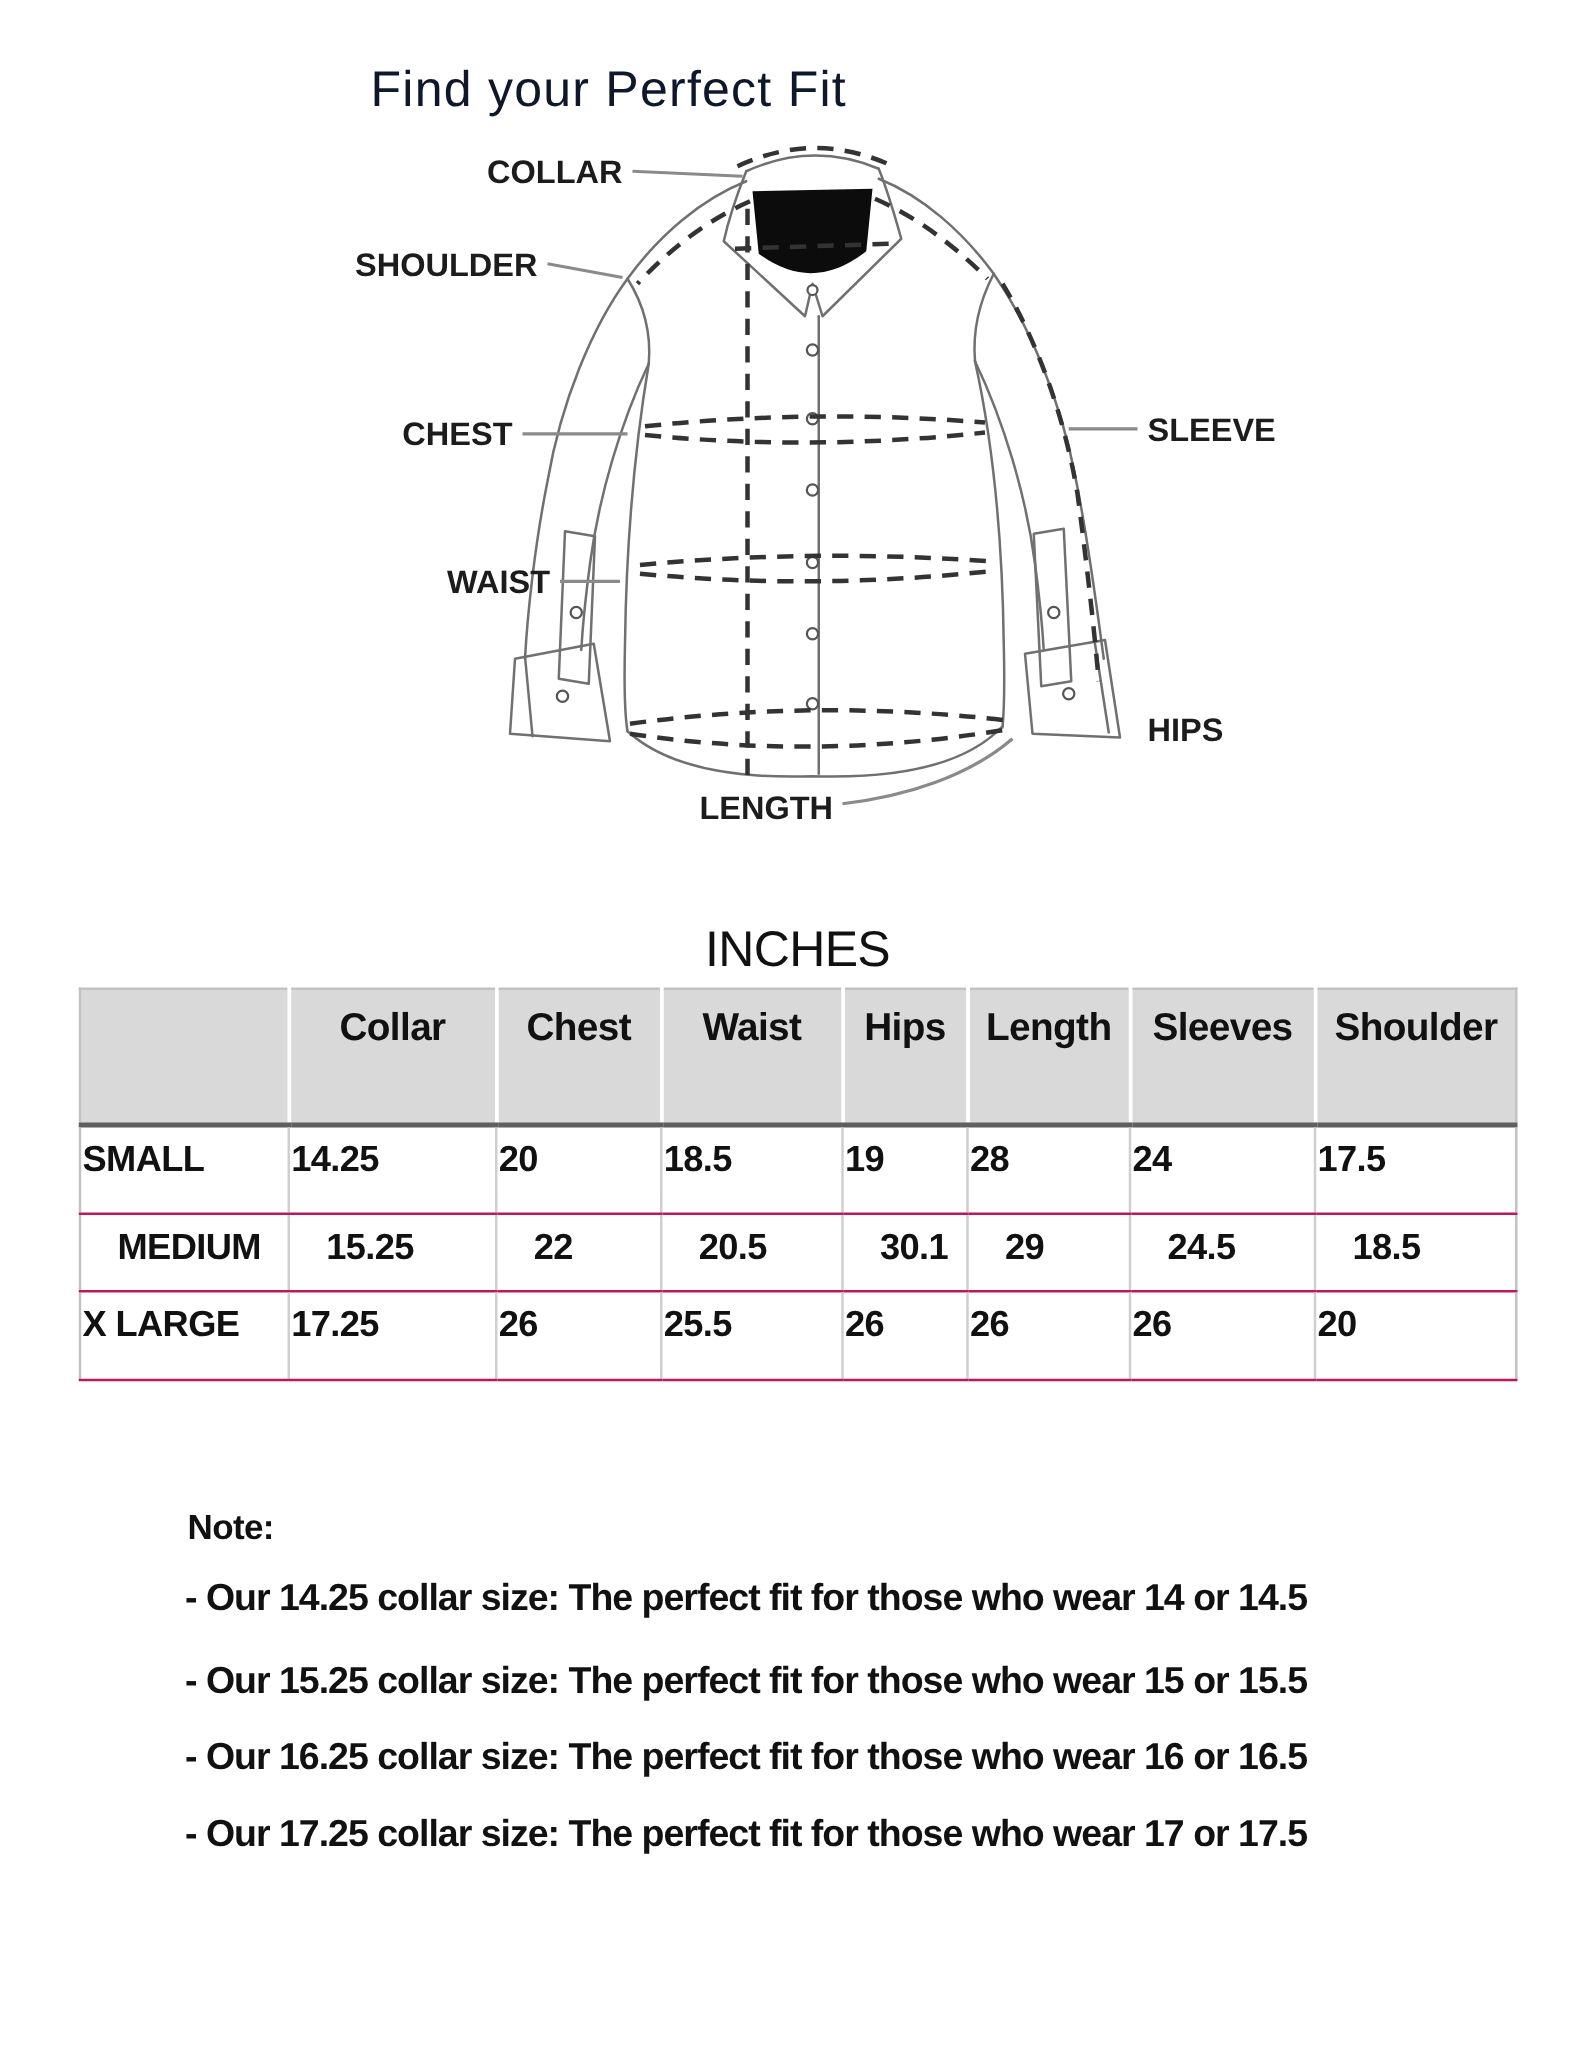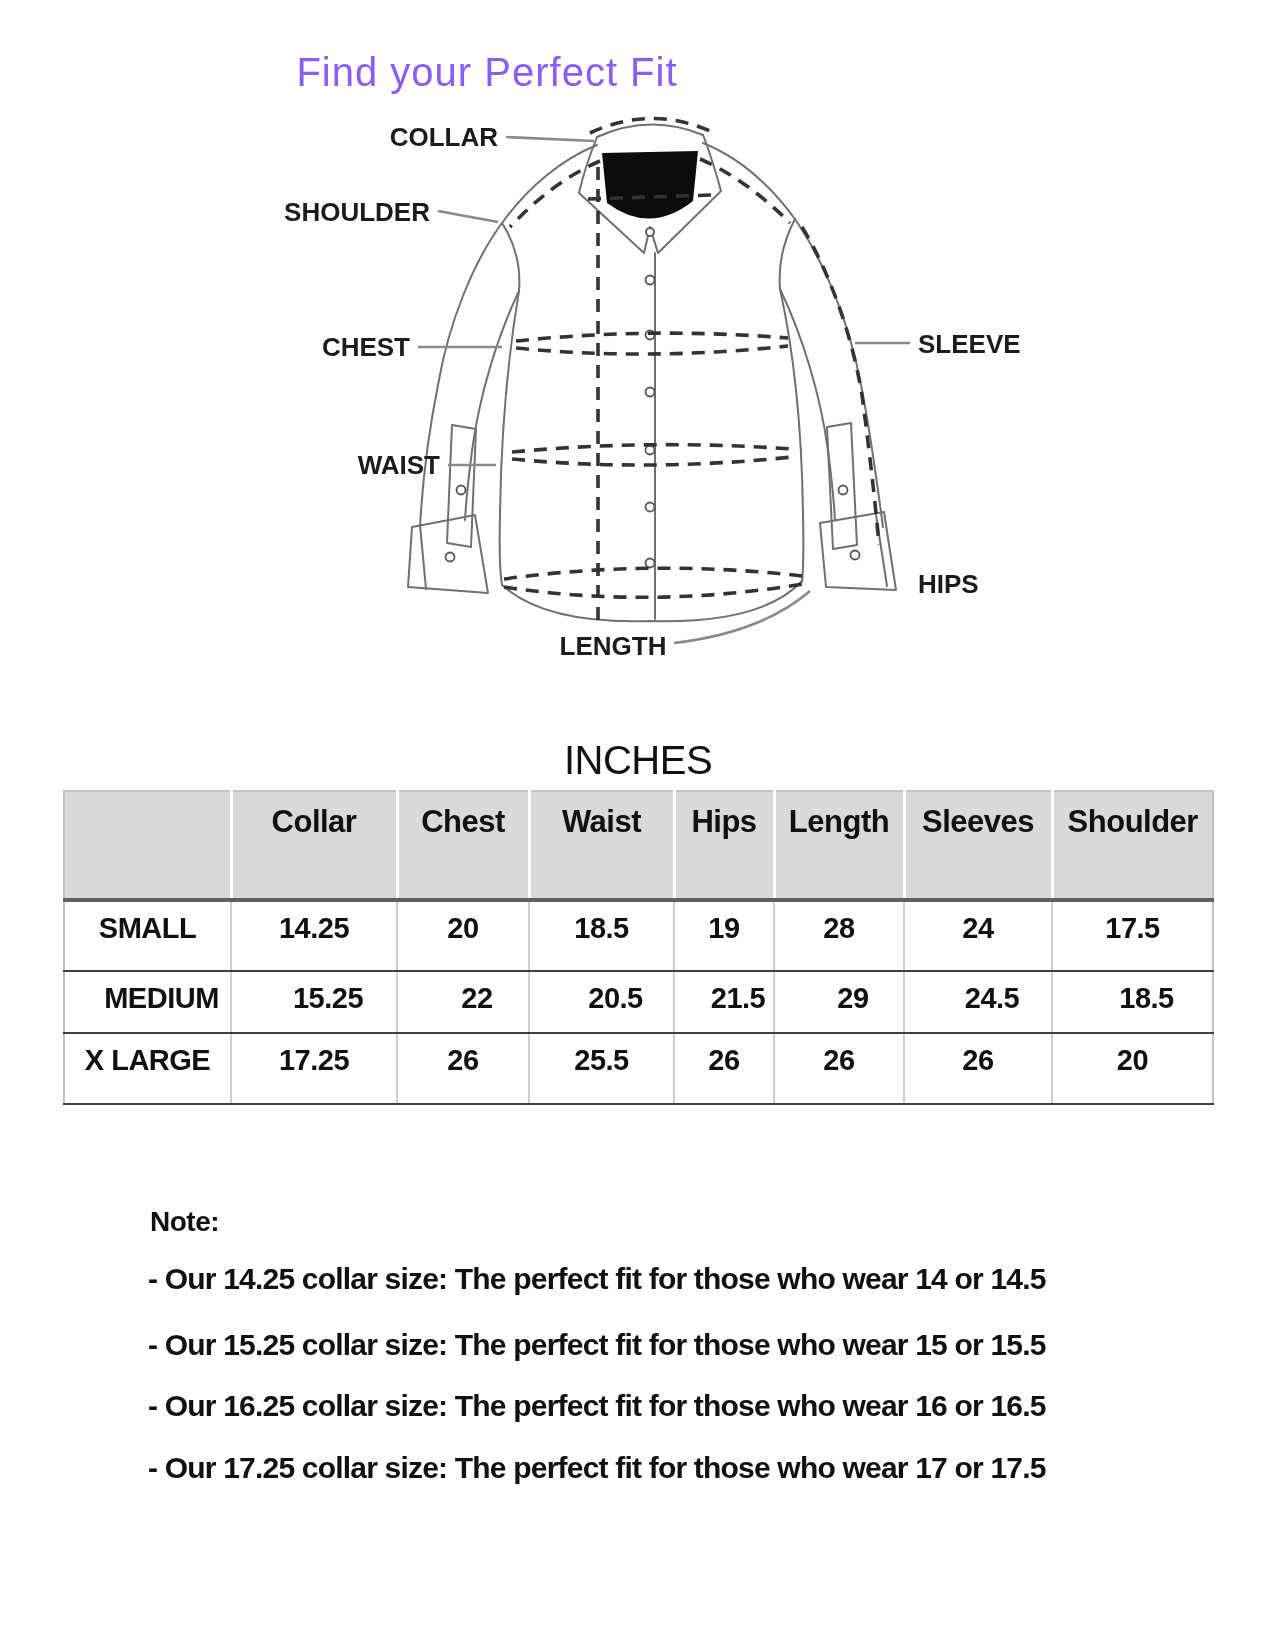--- a/index.html
+++ b/index.html
@@ -3,44 +3,44 @@
 <meta charset="utf-8">
 <style>
   html,body{margin:0;padding:0;}
   body{
     width:1275px;height:1650px;position:relative;background:#ffffff;
     font-family:"Liberation Sans", sans-serif;color:#111;
     overflow:hidden;
   }
   .page-title{
     position:absolute;top:50px;left:487px;transform:translateX(-50%);
-    font-size:40px;font-weight:400;color:#8b5cf6;letter-spacing:1px;white-space:nowrap;
+    font-size:40px;font-weight:400;color:#0f172a;letter-spacing:1px;white-space:nowrap;
   }
   .diagram{
     position:absolute;left:250px;top:95px;width:800px;height:565px;
   }
   .inches-heading{
     position:absolute;top:738px;left:638px;transform:translateX(-50%);
     font-size:40px;font-weight:400;letter-spacing:-0.5px;
   }
   table.size-table{
     position:absolute;left:63px;top:790px;width:1149px;
     border-collapse:collapse;table-layout:fixed;
     font-family:"Liberation Sans", sans-serif;
   }
   table.size-table th{
     background:#d9d9d9;height:93px;vertical-align:top;padding-top:12px;
     font-size:31px;font-weight:700;letter-spacing:-0.5px;
     border-bottom:4px solid #5f5f5f;
   }
   table.size-table th + th{border-left:3px solid #ffffff;}
   table.size-table td{
-    background:#ffffff;text-align:center;vertical-align:top;padding-top:10px;
+    background:#ffffff;text-align:left;vertical-align:top;padding-top:10px;
     font-size:29px;font-weight:700;letter-spacing:-0.5px;
-    border-bottom:2px solid #404040;
+    border-bottom:2px solid #be185d;
   }
   table.size-table td + td{border-left:2px solid #cfcfcf;}
   table.size-table{border:2px solid #c2c2c2;}
   tr.r-small td{height:57px;}
   tr.r-medium td{height:49px;padding-left:29px;}
   tr.r-large td{height:56px;}
   tr.r-xlarge td{height:58px;}
   .notes-heading{
     position:absolute;left:150px;top:1206px;
     font-size:28px;font-weight:700;letter-spacing:-0.5px;
@@ -181,21 +181,21 @@
       <td>19</td>
       <td>28</td>
       <td>24</td>
       <td>17.5</td>
     </tr>
     <tr class="r-medium">
       <td>MEDIUM</td>
       <td>15.25</td>
       <td>22</td>
       <td>20.5</td>
-      <td>21.5</td>
+      <td>30.1</td>
       <td>29</td>
       <td>24.5</td>
       <td>18.5</td>
     </tr>
     <tr class="r-xlarge">
       <td>X LARGE</td>
       <td>17.25</td>
       <td>26</td>
       <td>25.5</td>
       <td>26</td>

